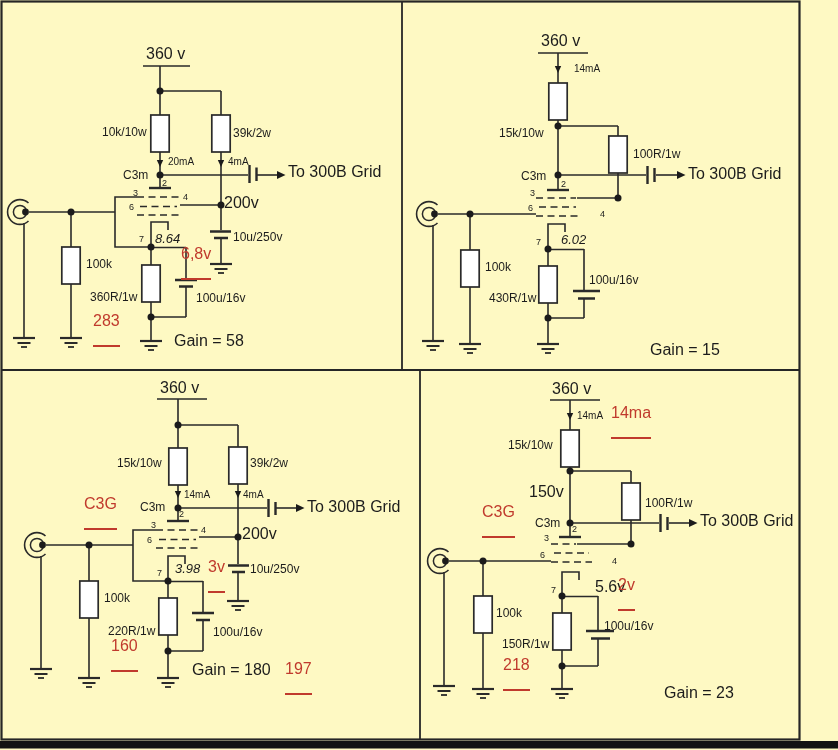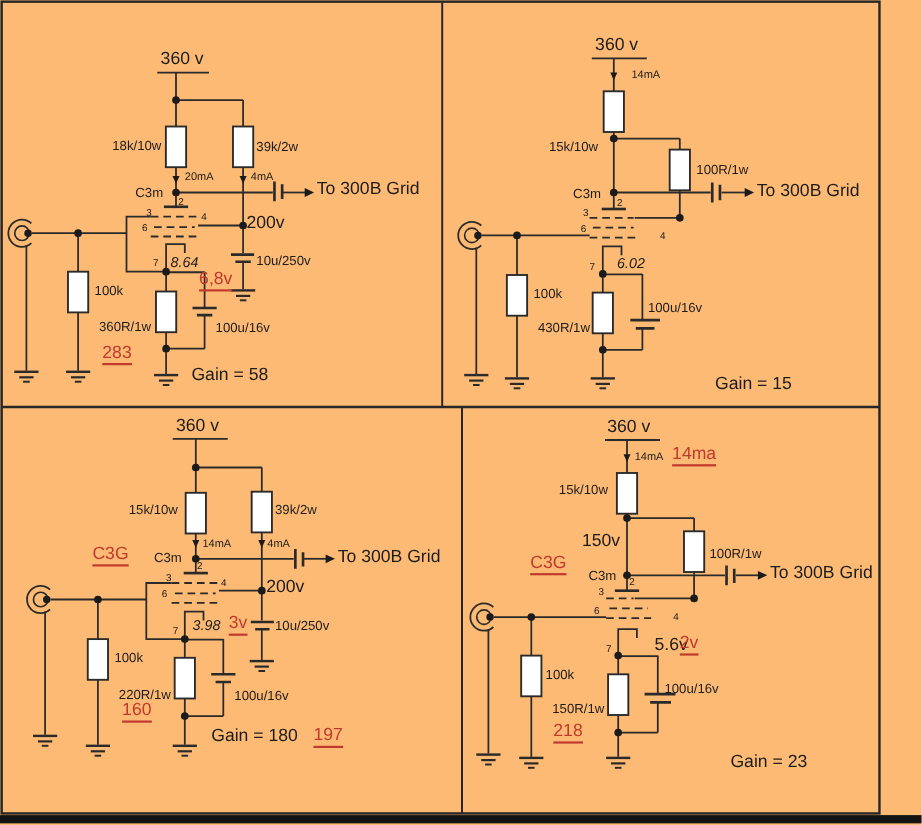--- a/index.html
+++ b/index.html
@@ -1,25 +1,25 @@
 <!DOCTYPE html>
 <html><head>
 <meta charset="utf-8">
 <style>
   html,body{margin:0;padding:0;background:#ffffff;}
-  #canvas{position:relative;width:838px;height:750px;background:#fdba74;overflow:hidden;
+  #canvas{position:relative;width:838px;height:750px;background:#fef9c3;overflow:hidden;
           font-family:"Liberation Sans",sans-serif;}
   #wires{position:absolute;left:0;top:0;}
   .L{position:absolute;font-size:12px;color:#1c1c1c;line-height:1;white-space:nowrap;}
   .lg{font-size:16px;}
   .md{font-size:13px;font-style:italic;}
   .sm{font-size:10px;}
   .pin{font-size:9px;}
   .red{color:#c03a2d;}
-  .u{border-bottom:2px solid #c03a2d;padding-bottom:1px;}
+  .u{border-bottom:2px solid #c03a2d;padding-bottom:16px;}
 </style>
 </head>
 <body>
 
 <div id="canvas">
 
 <svg id="wires" width="838" height="750" viewBox="0 0 838 750">
   <defs>
     <rect id="sym-res" x="-9.2" y="0" width="18.4" height="37" fill="#ffffff" stroke-width="1.7"></rect>
     <g id="sym-gnd">
@@ -238,21 +238,21 @@
     <use href="#sym-dot" transform="translate(570,471)"></use>
     <use href="#sym-dot" transform="translate(570,523)"></use>
     <use href="#sym-dot" transform="translate(631,544)"></use>
     <use href="#sym-dot" transform="translate(483,561)"></use>
     <use href="#sym-dot" transform="translate(562,596)"></use>
     <use href="#sym-dot" transform="translate(562,666)"></use>
   </g>
 </svg>
 
 <div class="L lg" style="left:146px;top:46px">360 v</div>
-<div class="L" style="left:102px;top:126px">18k/10w</div>
+<div class="L" style="left:102px;top:126px">10k/10w</div>
 <div class="L" style="left:233px;top:127px">39k/2w</div>
 <div class="L sm" style="left:168px;top:157px">20mA</div>
 <div class="L sm" style="left:228px;top:157px">4mA</div>
 <div class="L" style="left:123px;top:169px">C3m</div>
 <div class="L pin" style="left:162px;top:179px">2</div>
 <div class="L pin" style="left:133px;top:189px">3</div>
 <div class="L pin" style="left:183px;top:193px">4</div>
 <div class="L pin" style="left:129px;top:203px">6</div>
 <div class="L pin" style="left:139px;top:235px">7</div>
 <div class="L lg" style="left:288px;top:164px">To 300B Grid</div>

